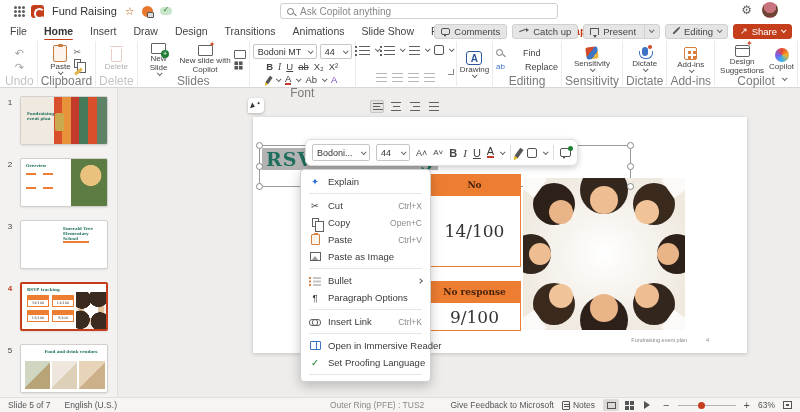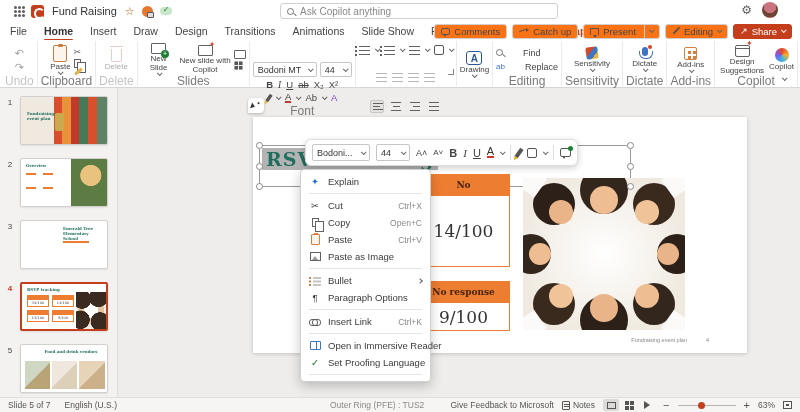--- a/index.html
+++ b/index.html
@@ -25,21 +25,21 @@
   .gear{position:absolute;right:48px;top:3px;font-size:12px;color:#616161}
   .avatar{position:absolute;right:22px;top:2px;width:16px;height:16px;border-radius:50%;background:radial-gradient(circle at 50% 30%,#c9737f 0 45%,#6e4434 46% 75%,#b6566e 76%)}
 
   
   .menurow{height:18px;display:flex;align-items:center;padding:0 10px;background:#fff;position:relative}
   .mtab{font-size:10.5px;color:#444;margin-right:17px;position:relative;cursor:default;white-space:nowrap}
   .mtab.active{color:#333;font-weight:bold}
   .mtab.active::after{content:"";position:absolute;left:0;right:0;bottom:-4px;height:2px;background:#c43e1c;border-radius:2px}
   .mtab.accent{color:#c43e1c;font-weight:bold}
   .mr-actions{position:absolute;right:8px;top:0;height:18px;display:flex;align-items:center;gap:5px}
-  .pillbtn{height:15px;border:1px solid #d2d0ce;border-radius:3px;background:#f97316;display:flex;align-items:center;padding:0 6px;font-size:9.5px;color:#444;gap:4px;white-space:nowrap}
+  .pillbtn{height:15px;border:1px solid #d2d0ce;border-radius:3px;background:#e5e5e5;display:flex;align-items:center;padding:0 6px;font-size:9.5px;color:#444;gap:4px;white-space:nowrap}
   .pillbtn .seg{border-left:1px solid #d2d0ce;margin-left:4px;padding-left:4px;height:100%;display:flex;align-items:center}
   .sharebtn{background:#c43e1c;border-color:#c43e1c;color:#fff}
   .chv{width:4px;height:4px;border-right:1px solid #616161;border-bottom:1px solid #616161;transform:rotate(45deg) translateY(-1px);display:inline-block;flex:none}
   .chv.w{border-color:#fff}
   .i-bubble{width:9px;height:7px;border:1px solid #555;border-radius:2px;position:relative;flex:none}
   .i-bubble::after{content:"";position:absolute;left:1px;bottom:-3px;border-left:2px solid transparent;border-right:2px solid transparent;border-top:3px solid #555}
   .i-catch{width:10px;height:6px;position:relative;flex:none}
   .i-catch::before{content:"";position:absolute;left:0;top:2px;width:7px;height:1px;background:#555;transform:rotate(-20deg)}
   .i-catch::after{content:"";position:absolute;right:0;top:0;border-left:3px solid #555;border-top:2px solid transparent;border-bottom:2px solid transparent}
   .i-present{width:9px;height:7px;border:1px solid #555;border-bottom:none;position:relative;flex:none}
@@ -107,21 +107,21 @@
   .canvas{flex:1;position:relative}
   .slide{position:absolute;left:135px;top:29px;width:494px;height:236px;background:#fff;box-shadow:0 1px 4px rgba(0,0,0,.18)}
   .cursorbtn{position:absolute;left:130px;top:10px;width:16px;height:15px;background:#fff;border-radius:4px 4px 4px 1px;box-shadow:0 1px 3px rgba(0,0,0,.25);display:flex;align-items:center;justify-content:center}
   .cursorbtn::before{content:"";border-left:4px solid #333;border-top:3px solid transparent;border-bottom:3px solid transparent;transform:rotate(20deg)}
   .cursorbtn::after{content:"✦";font-size:5px;color:#333;margin-left:1px;margin-top:-5px}
 
   .stitle{position:absolute;left:9px;top:31px;font-family:"DejaVu Serif",serif;font-weight:bold;font-size:19px;color:#1f6e5e;background:#b3b3b3;padding:0 4px;letter-spacing:1px;white-space:nowrap}
   .selbox{position:absolute;left:6px;top:28px;width:372px;height:42px;border:1px solid #9a9a9a;pointer-events:none}
   .handle{position:absolute;width:7px;height:7px;border-radius:50%;background:#fff;border:1px solid #8a8886;z-index:3}
 
-  .tblcell{position:absolute;left:164px;width:93px;font-family:"DejaVu Serif",serif;text-align:left}
+  .tblcell{position:absolute;left:175px;width:93px;font-family:"DejaVu Serif",serif;text-align:left}
   .thdr{background:#ed7d31;color:#47230b;font-weight:bold;font-size:9px;display:flex;align-items:center;justify-content:center}
   .tval{background:#fff;border:1px solid #ed7d31;color:#333;font-size:17px;display:flex;align-items:center;justify-content:center}
   .sfooter{position:absolute;right:60px;bottom:10px;font-size:5.5px;color:#8a8886}
   .spagenum{position:absolute;right:38px;bottom:10px;font-size:5.5px;color:#8a8886}
   .photo{position:absolute;left:270px;top:61px;width:162px;height:152px}
 
   
   .ftb{position:absolute;left:187px;top:51px;height:27px;background:#fff;border:1px solid #e1dfdd;border-radius:6px;box-shadow:0 2px 6px rgba(0,0,0,.2);display:flex;align-items:center;padding:0 6px;gap:6px;z-index:5}
   .ftb .combo{height:17px}
   .vdiv{width:1px;height:15px;background:#e1dfdd}
@@ -288,21 +288,21 @@
         </div>
         <div class="smallcol">
           <span class="i-slide" style="width:12px;height:9px"></span>
           <span class="i-grid4" style="transform:scale(.9)"></span>
         </div>
       </div>
       <div class="rgl">Slides</div>
     </div>
 
     <div class="rgroup" style="gap:2px">
-      <div style="display:flex;gap:3px;margin-top:19px">
+      <div style="display:flex;gap:3px;margin-top:1px">
         <div class="combo" style="width:64px">
           <span style="overflow:hidden">Bodoni MT</span>
           <span class="chv" style="margin-left:auto"></span>
         </div>
         <div class="combo" style="width:32px">
           <span>44</span>
           <span class="chv" style="margin-left:auto"></span>
         </div>
       </div>
       <div class="fmtrow">

